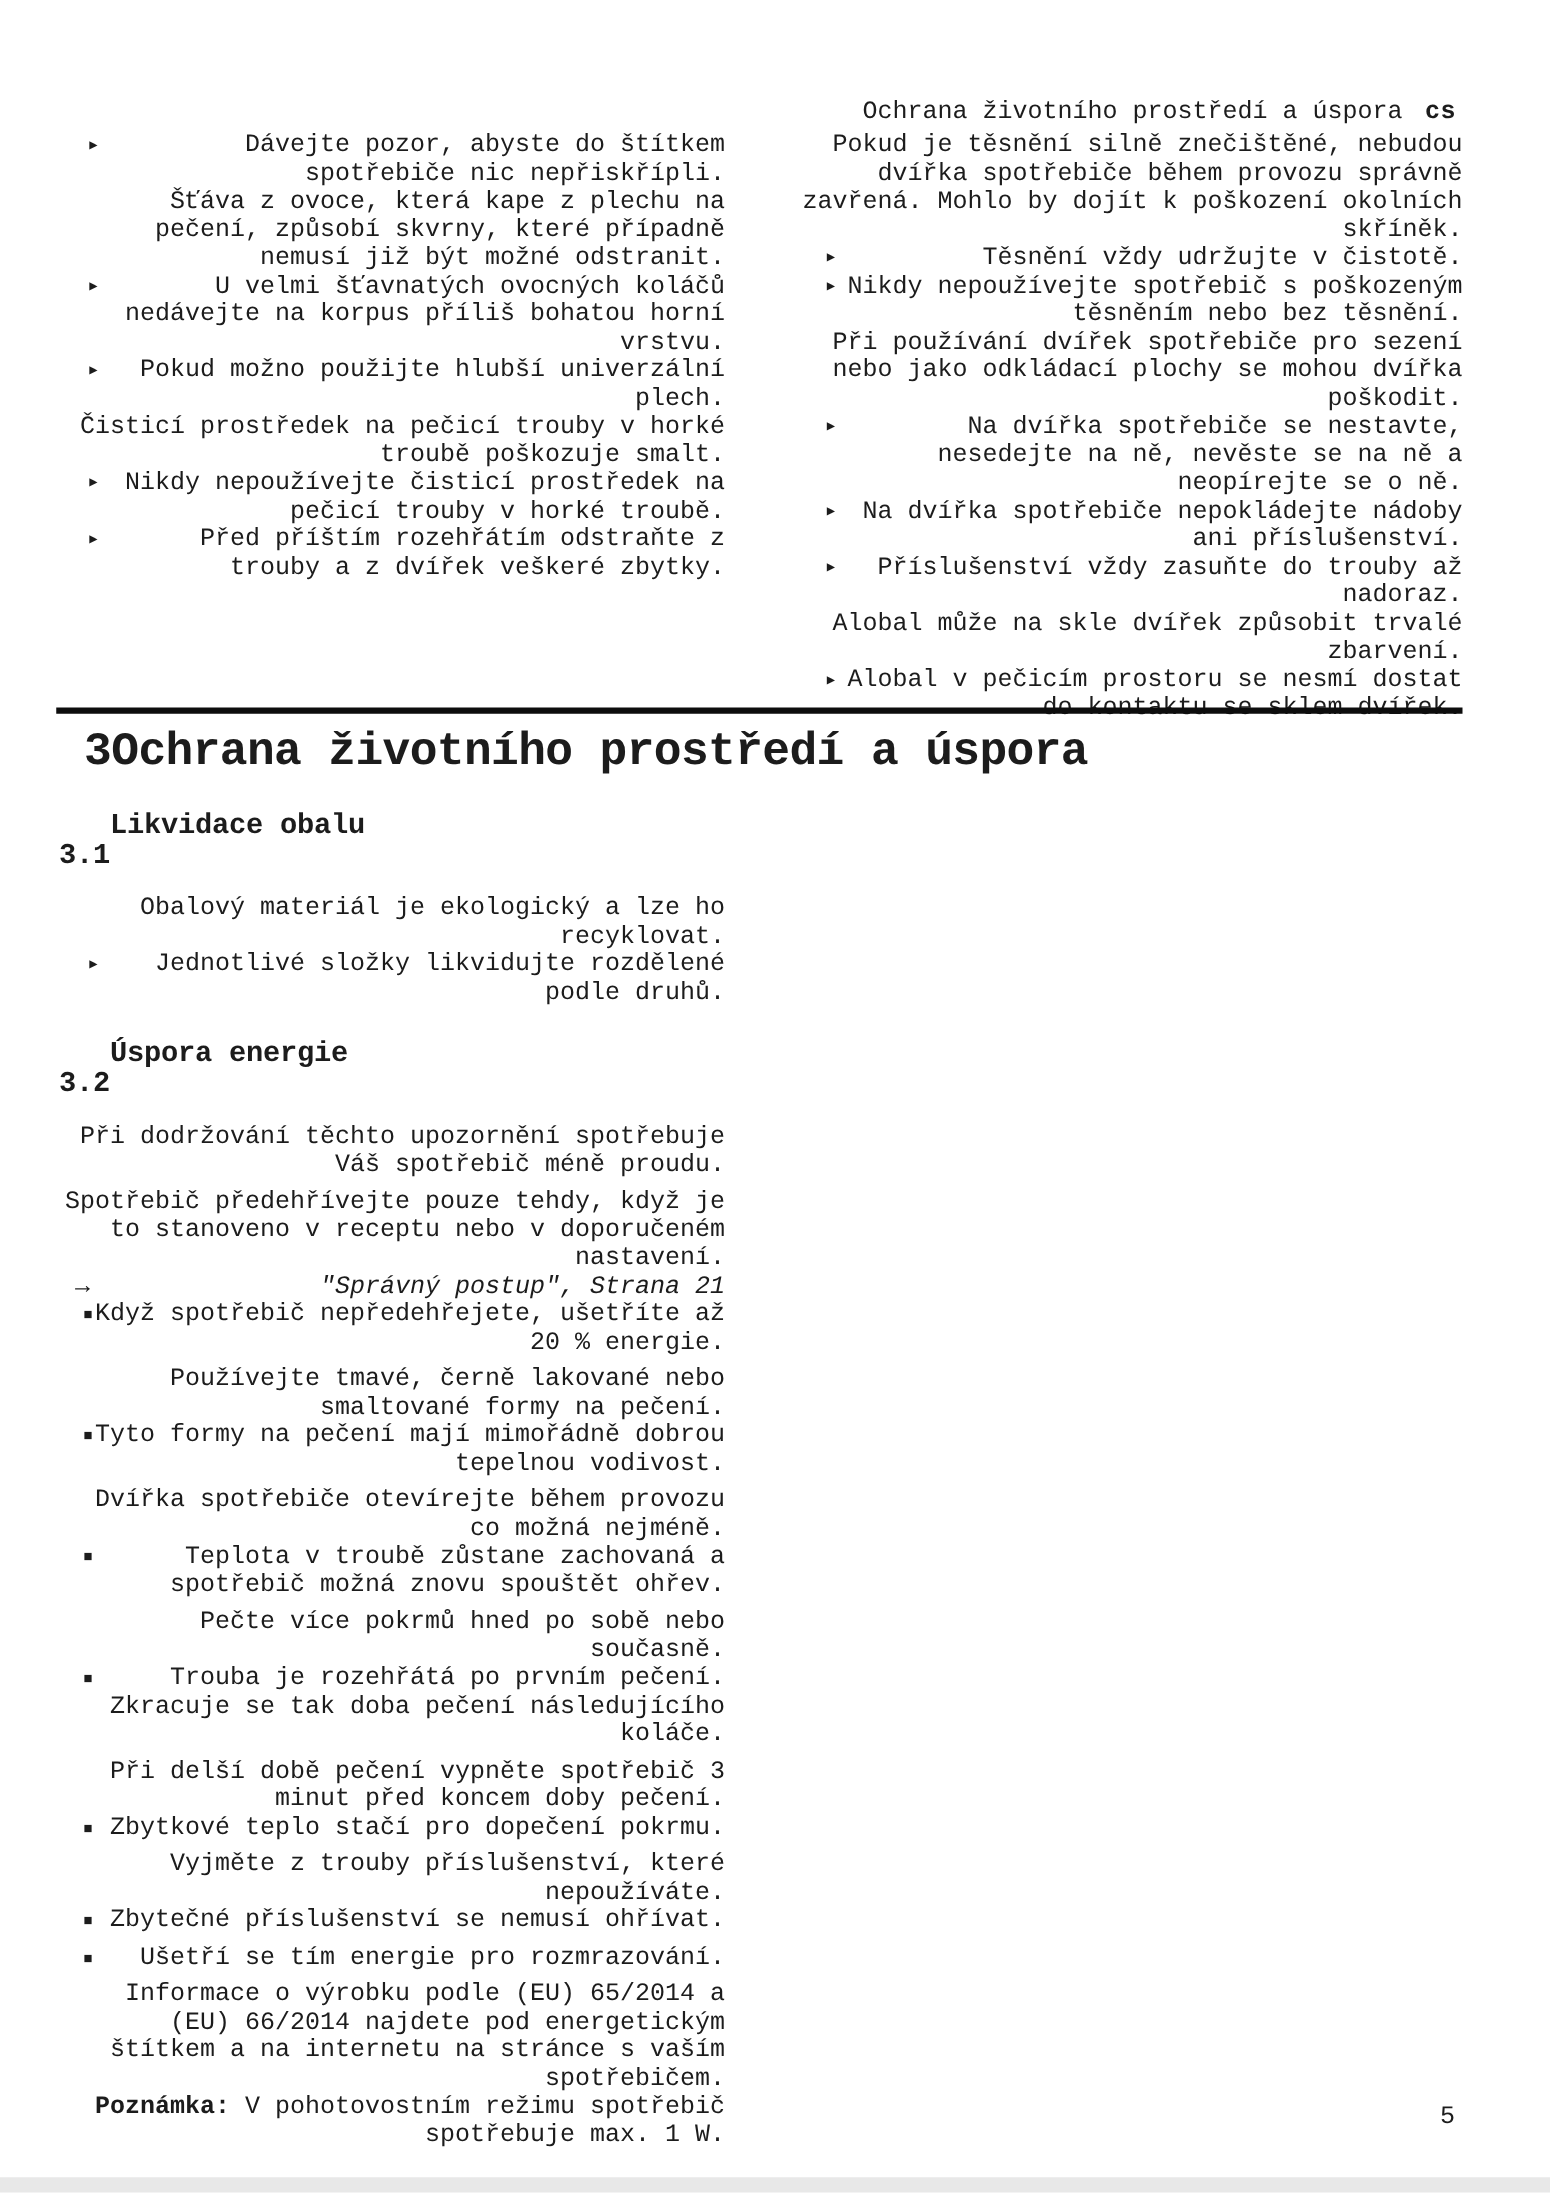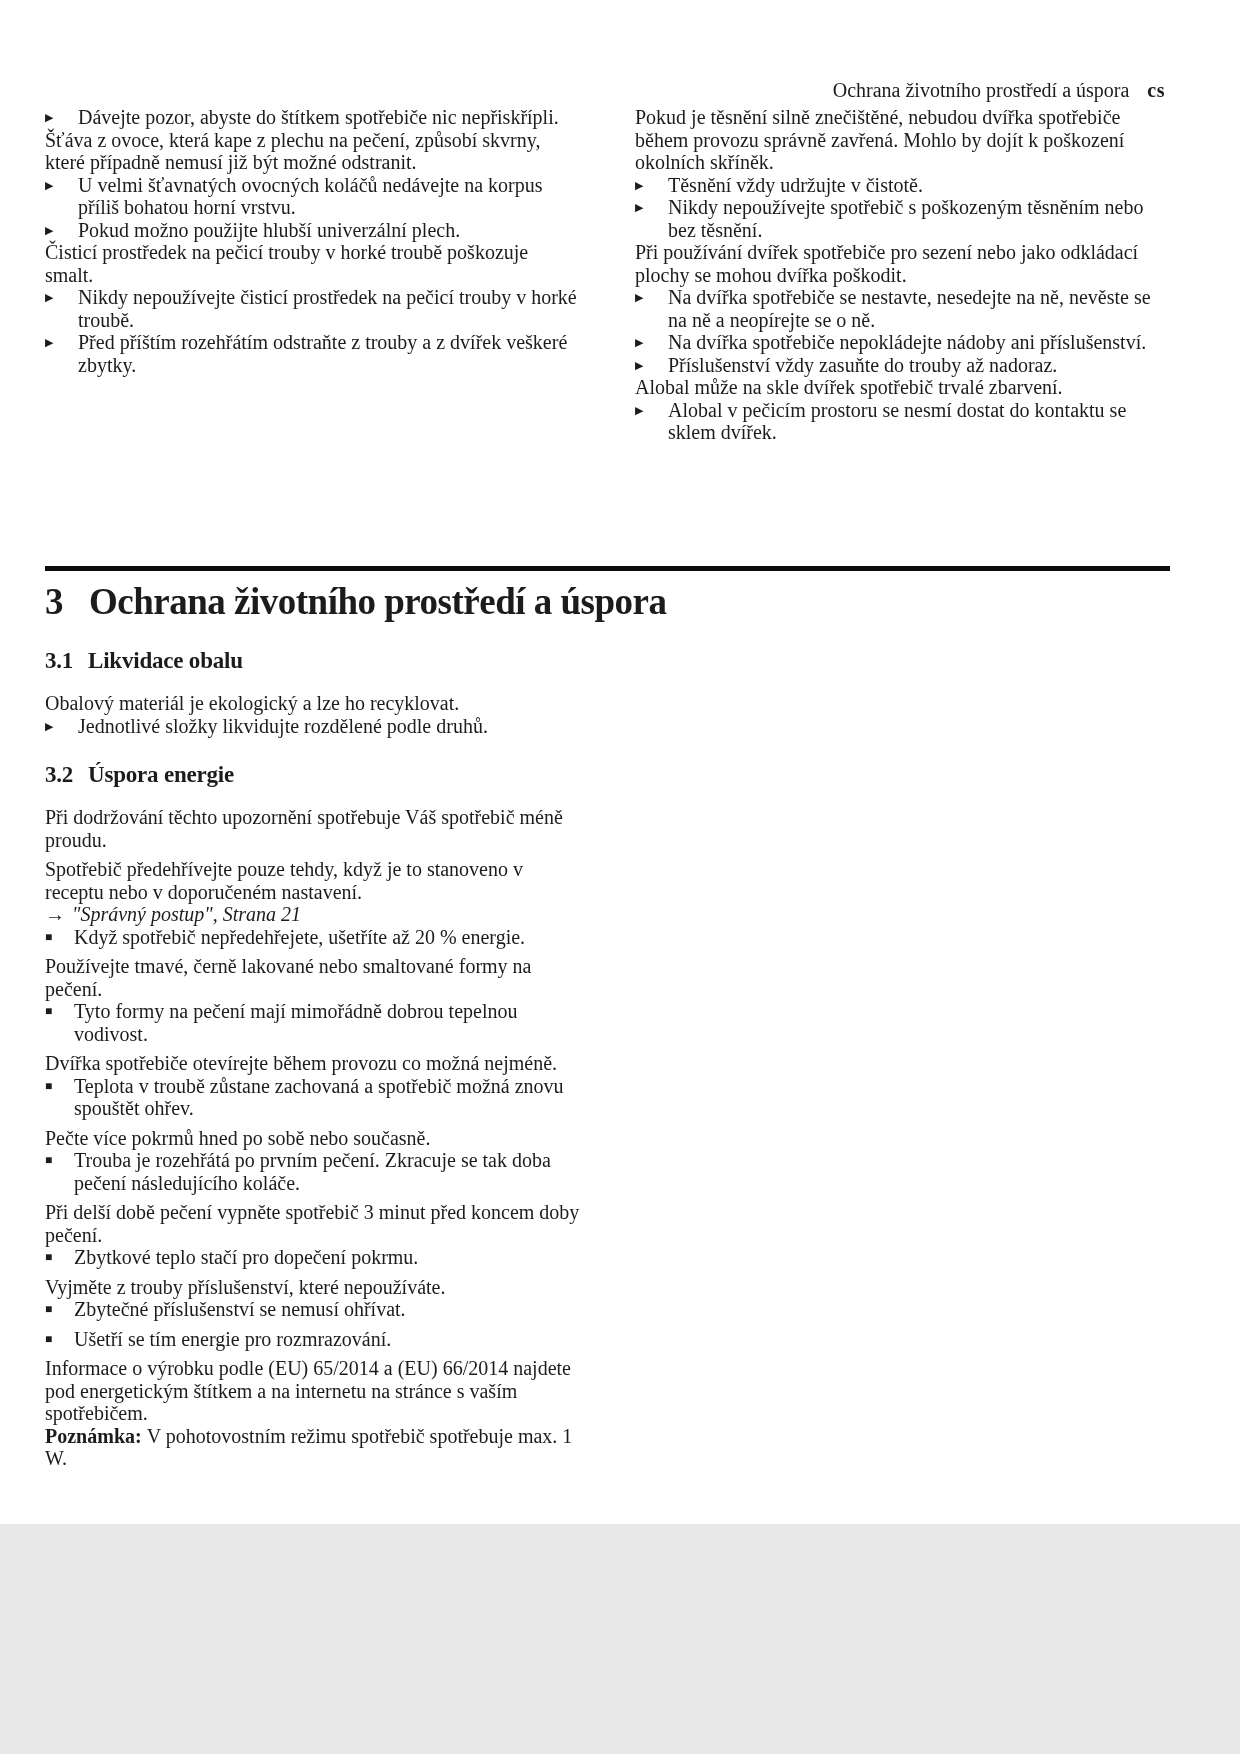--- a/index.html
+++ b/index.html
@@ -1,23 +1,24 @@
 <!DOCTYPE html>
 <html lang="cs"><head>
 <meta charset="utf-8">
 <style>
   html,body{margin:0;padding:0;background:#e8e8e8;}
   .page{
     position:relative;
-    width:1240px;height:1524px;
+    width:1240px;height:1742px;
     margin:0 auto;
     background:#ffffff;
-    font-family:Liberation Serif, serif;
+    font-family:Liberation Mono, monospace;
     color:#1c1c1c;
     overflow:hidden;
+    text-align:right;
   }
   
   .running-header{
     position:absolute;top:46px;right:75px;
     font-size:20px;line-height:24px;
     display:flex;align-items:baseline;gap:18px;
   }
   .running-header .lang{font-weight:bold;letter-spacing:0.5px;margin-top:32px;}
   
   .two-col{
@@ -45,21 +46,21 @@
   h1.section-heading{
     margin:0;font-size:37px;line-height:42px;font-weight:bold;
     letter-spacing:-0.5px;display:flex;
   }
   h1 .h-num{flex:0 0 44px;}
   .content-col{width:535px;}
   h2.subsection-heading{
     margin:24px 0 18px 0;font-size:23px;line-height:27px;font-weight:bold;
     display:flex;letter-spacing:-0.2px;
   }
-  h2 .h-num{flex:0 0 43px;}
+  h2 .h-num{flex:0 0 43px;margin-top:24px;}
   
   .page-number{
     position:absolute;top:1682px;right:76px;
     font-size:20px;line-height:24px;
   }
 </style>
 </head>
 <body>
 
 <div class="page">
@@ -122,21 +123,21 @@
           </div>
           <div class="block triangle">
             <span class="marker">▶</span>
             <span class="text">Na dvířka spotřebiče nepokládejte nádoby ani příslušenství.</span>
           </div>
           <div class="block triangle">
             <span class="marker">▶</span>
             <span class="text">Příslušenství vždy zasuňte do trouby až nadoraz.</span>
           </div>
           <div class="block plain">
-            <span class="text">Alobal může na skle dvířek spotřebič trvalé zbarvení.</span>
+            <span class="text">Alobal může na skle dvířek způsobit trvalé zbarvení.</span>
           </div>
           <div class="block triangle">
             <span class="marker">▶</span>
             <span class="text">Alobal v pečicím prostoru se nesmí dostat do kontaktu se sklem dvířek.</span>
           </div>
         </div>
       </div>
   </div>
 
   <div class="rule"></div>

